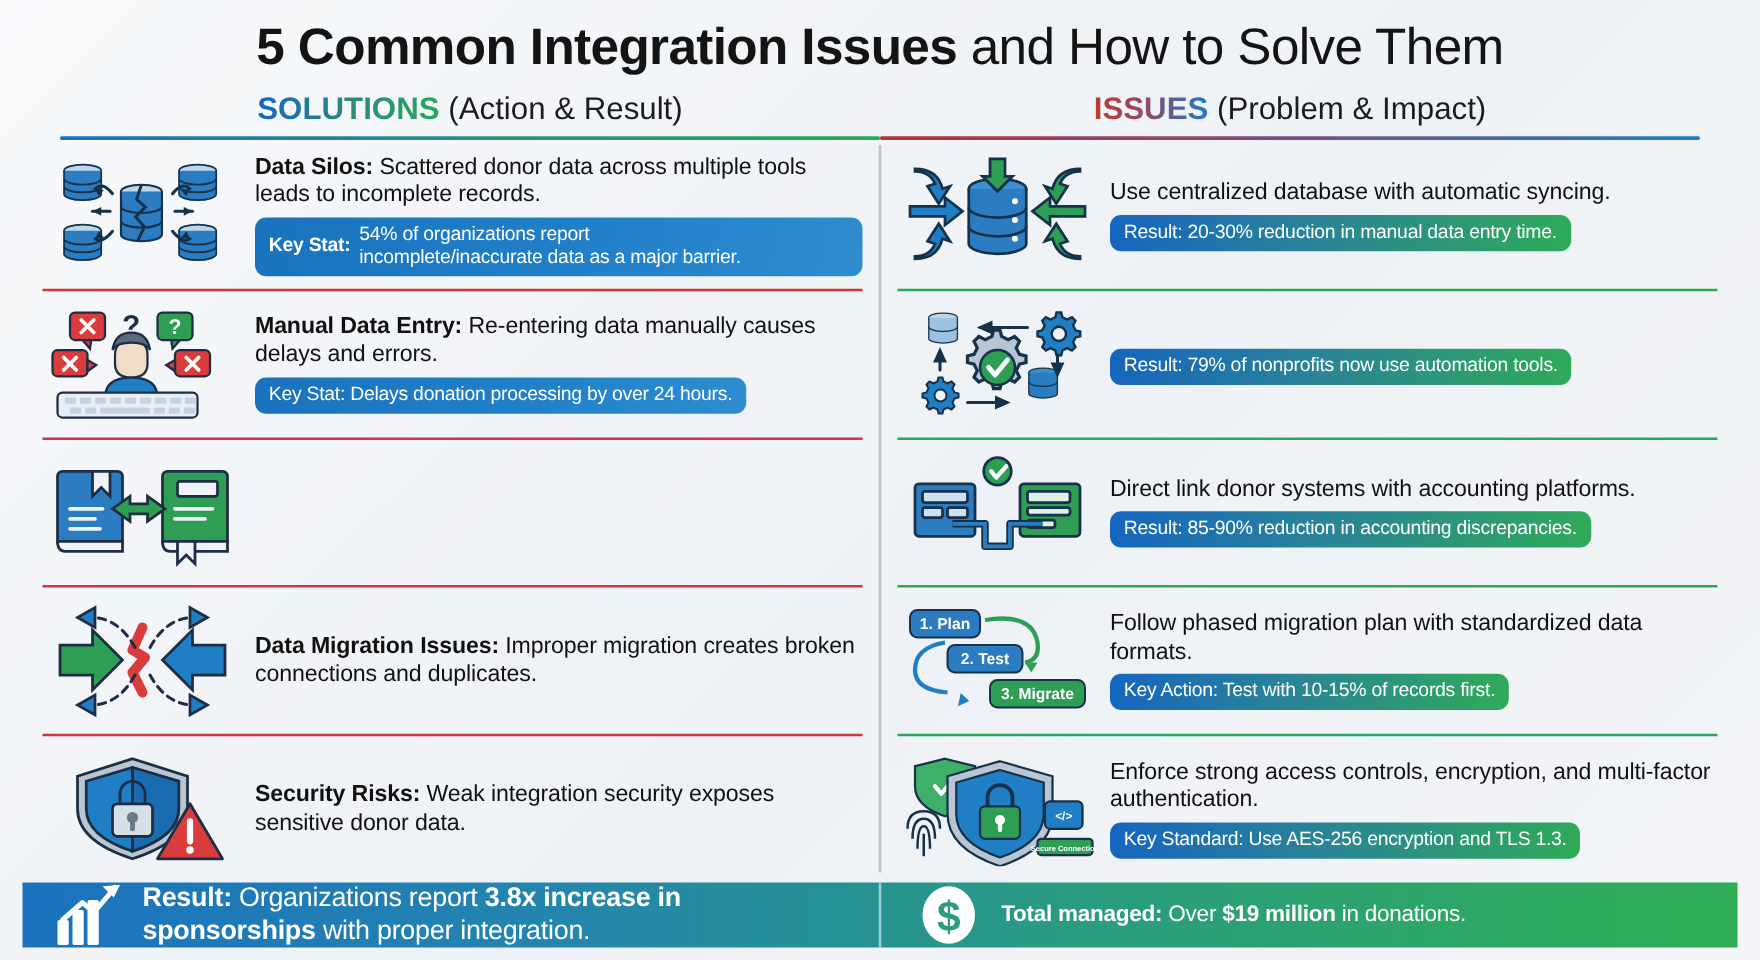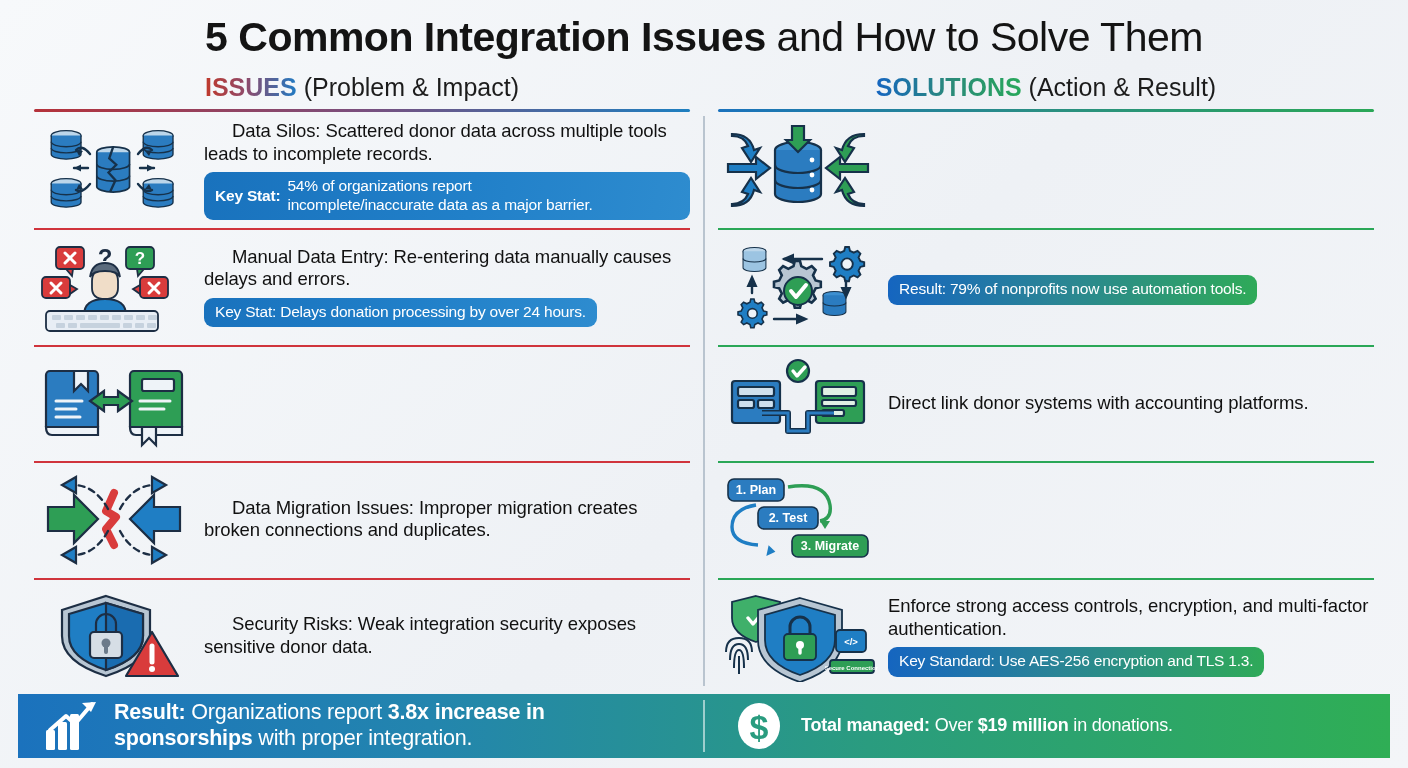--- a/index.html
+++ b/index.html
@@ -91,21 +91,21 @@
   }
   .icon-box svg { width: 100%; height: 100%; display: block; }
 
   .body { flex: 1 1 auto; min-width: 0; }
   .desc {
     font-size: 18.5px;
     line-height: 1.22;
     color: #111;
     letter-spacing: -0.1px;
   }
-  .desc b { font-weight: 400; margin-left: 28px; }
+  .desc b { font-weight: 700; }
 
   .badge {
     display: inline-block;
     margin-top: 7px;
     padding: 5px 11px 6px;
     border-radius: 9px;
     color: #fff;
     font-size: 15.5px;
     line-height: 1.18;
     letter-spacing: -0.2px;
@@ -113,21 +113,21 @@
   }
   .badge b { font-weight: 400; }
   .badge-blue { background: linear-gradient(100deg,#1972bd 0%, #2180c9 55%, #2e8ccf 100%); }
   .badge-grad { background: linear-gradient(95deg,#1565c0 0%, #2a8496 45%, #2faa58 100%); }
   .badge.stacked { display: flex; align-items: center; gap: 7px; }
   .badge.stacked .lbl { font-weight: 700; white-space: nowrap; }
   .badge.stacked .txt { display: block; }
 
   
   .footer {
-    height: 64px;
+    height: 52px;
     margin: 0 18px 10px;
     display: flex;
     background: linear-gradient(90deg,#1b72bd 0%, #2385ae 30%, #2a9c7f 62%, #2fae55 100%);
     overflow: hidden;
     position: relative;
     align-items: center;
   }
   .foot-half {
     flex: 1 1 0;
     display: flex;
@@ -146,31 +146,31 @@
 </head>
 <body>
 
 <div class="page">
 
   <div class="title">
     <span class="b">5 Common Integration Issues</span><span class="n"> and How to Solve Them</span>
   </div>
 
   <div class="heads">
+    <div class="head-cell right">
+      <div class="head-line">
+        <span class="kw kw-solutions">SOLUTIONS</span><span class="sub"> (Action &amp; Result)</span>
+      </div>
+      <div class="head-rule rule-solutions"></div>
+    </div>
     <div class="head-cell left">
       <div class="head-line">
         <span class="kw kw-issues">ISSUES</span><span class="sub"> (Problem &amp; Impact)</span>
       </div>
       <div class="head-rule rule-issues"></div>
-    </div>
-    <div class="head-cell right">
-      <div class="head-line">
-        <span class="kw kw-solutions">SOLUTIONS</span><span class="sub"> (Action &amp; Result)</span>
-      </div>
-      <div class="head-rule rule-solutions"></div>
     </div>
   </div>
 
   <div class="grid">
     <div class="divider"></div>
 
     <div class="col left">
 
       <div class="row">
         <div class="icon-box">
@@ -393,20 +393,26 @@
               <path d="M74 2 h12 v14 h6 l-12 12 -12 -12 h6z" fill="#2e9e55"></path>
               <path d="M14 10 q18 0 22 16 l6 -2 -9 14 -9 -14 6 -2 q-4 -10 -16 -10z" fill="#1f7ec4"></path>
               <path d="M146 10 q-18 0 -22 16 l-6 -2 9 14 9 -14 -6 -2 q4 -10 16 -10z" fill="#2e9e55"></path>
               <path d="M10 40 h28 v-7 l14 11 -14 11 v-7 h-28z" fill="#1f7ec4"></path>
               <path d="M150 40 h-28 v-7 l-14 11 14 11 v-7 h28z" fill="#2e9e55"></path>
               <path d="M14 82 q18 0 22 -16 l6 2 -9 -14 -9 14 6 2 q-4 10 -16 10z" fill="#1f7ec4"></path>
               <path d="M146 82 q-18 0 -22 -16 l-6 2 9 -14 9 14 -6 2 q4 10 16 10z" fill="#2e9e55"></path>
             </g>
           </svg>
         </div>
+        <div class="body">
+          <div class="desc">Use centralized database with automatic syncing.</div>
+          <div class="badge badge-grad">
+            <b>Result:</b><span> </span><b>20-30%</b><span> reduction in manual data entry time.</span>
+          </div>
+        </div>
       </div>
 
       <div class="row">
         <div class="icon-box">
           <svg viewBox="0 0 160 92">
             <g stroke="#16314a" stroke-width="2">
               <g transform="translate(24,6) scale(0.52)">
                 <ellipse cx="24" cy="8" rx="22" ry="7" fill="#bcd6ea"></ellipse>
                 <path d="M2 8v32c0 3.9 9.9 7 22 7s22-3.1 22-7V8" fill="#9cc4e2"></path>
                 <path d="M2 22c0 3.9 9.9 7 22 7s22-3.1 22-7" fill="none"></path>
@@ -465,39 +471,48 @@
               <rect x="104" y="53" width="22" height="6" rx="2" fill="#dff0e4"></rect>
               <path d="M44 56 h26 v18 h20 v-18 h26" fill="none" stroke="#16314a" stroke-width="6" stroke-linejoin="round"></path>
               <path d="M44 56 h26 v18 h20 v-18 h26" fill="none" stroke="#2b7cc0" stroke-width="3"></path>
               <circle cx="80" cy="14" r="11" fill="#2e9e55"></circle>
               <path d="M75 14 l4 5 8 -9" fill="none" stroke="#fff" stroke-width="3.4" stroke-linecap="round" stroke-linejoin="round"></path>
             </g>
           </svg>
         </div>
         <div class="body">
           <div class="desc">Direct link donor systems with accounting platforms.</div>
+          <div class="badge badge-grad">
+            <b>Result:</b><span> </span><b>85-90%</b><span> reduction in accounting discrepancies.</span>
+          </div>
         </div>
       </div>
 
       <div class="row">
         <div class="icon-box">
           <svg viewBox="0 0 160 92">
             <g stroke="#16314a" stroke-width="1.6">
               <rect x="10" y="6" width="56" height="22" rx="6" fill="#2b7cc0"></rect>
               <text x="38" y="21" font-size="12.5" font-weight="700" fill="#fff" text-anchor="middle" stroke="none" font-family="Liberation Sans, sans-serif">1. Plan</text>
               <rect x="40" y="34" width="60" height="22" rx="6" fill="#2b7cc0"></rect>
               <text x="70" y="49" font-size="12.5" font-weight="700" fill="#fff" text-anchor="middle" stroke="none" font-family="Liberation Sans, sans-serif">2. Test</text>
               <rect x="74" y="62" width="76" height="22" rx="6" fill="#2e9e55"></rect>
               <text x="112" y="77" font-size="12.5" font-weight="700" fill="#fff" text-anchor="middle" stroke="none" font-family="Liberation Sans, sans-serif">3. Migrate</text>
               <path d="M70 14 q38 -6 42 18 q2 14 -10 16" fill="none" stroke="#2e9e55" stroke-width="3.4"></path>
               <path d="M102 48 l10 0 -5 8z" fill="#2e9e55" stroke="none"></path>
               <path d="M38 32 q-24 4 -24 22 q0 16 26 18" fill="none" stroke="#1f7ec4" stroke-width="3.4"></path>
               <path d="M40 66 l-8 6 0 -11z" fill="#1f7ec4" stroke="none" transform="translate(32,6) rotate(12)"></path>
             </g>
           </svg>
+        </div>
+        <div class="body">
+          <div class="desc">Follow phased migration plan with standardized data formats.</div>
+          <div class="badge badge-grad">
+            <b>Key Action:</b><span> Test with 10-15% of records first.</span>
+          </div>
         </div>
       </div>
 
       <div class="row">
         <div class="icon-box">
           <svg viewBox="0 0 160 92">
             <g stroke="#16314a" stroke-width="1.8">
               <path d="M38 6 L62 12 v16 q0 16 -24 24 Q14 44 14 28 V12z" fill="#3fb06a"></path>
               <path d="M30 28 l5 6 11 -13" fill="none" stroke="#fff" stroke-width="3.4" stroke-linecap="round" stroke-linejoin="round"></path>
               <path d="M82 8 L124 20 v30 q0 28 -42 42 Q40 78 40 50 V20z" fill="#b8c6d3"></path>

